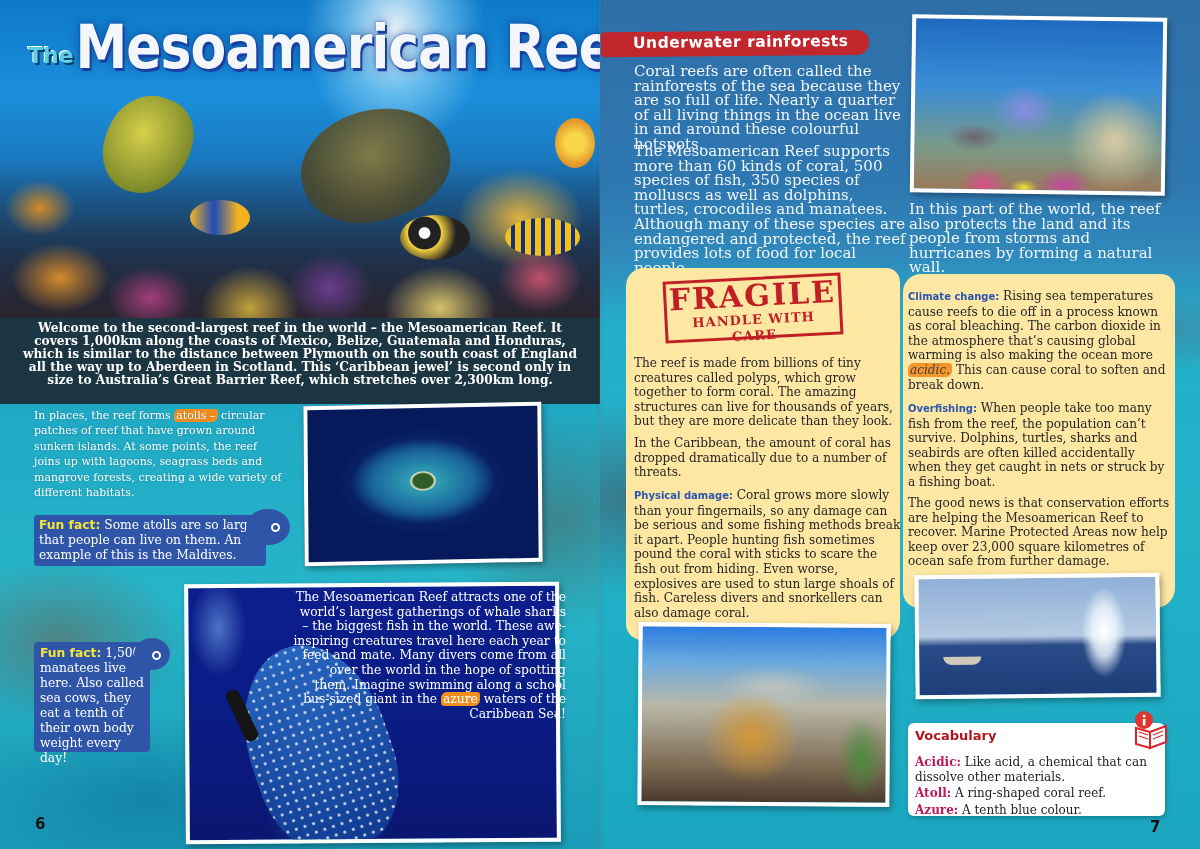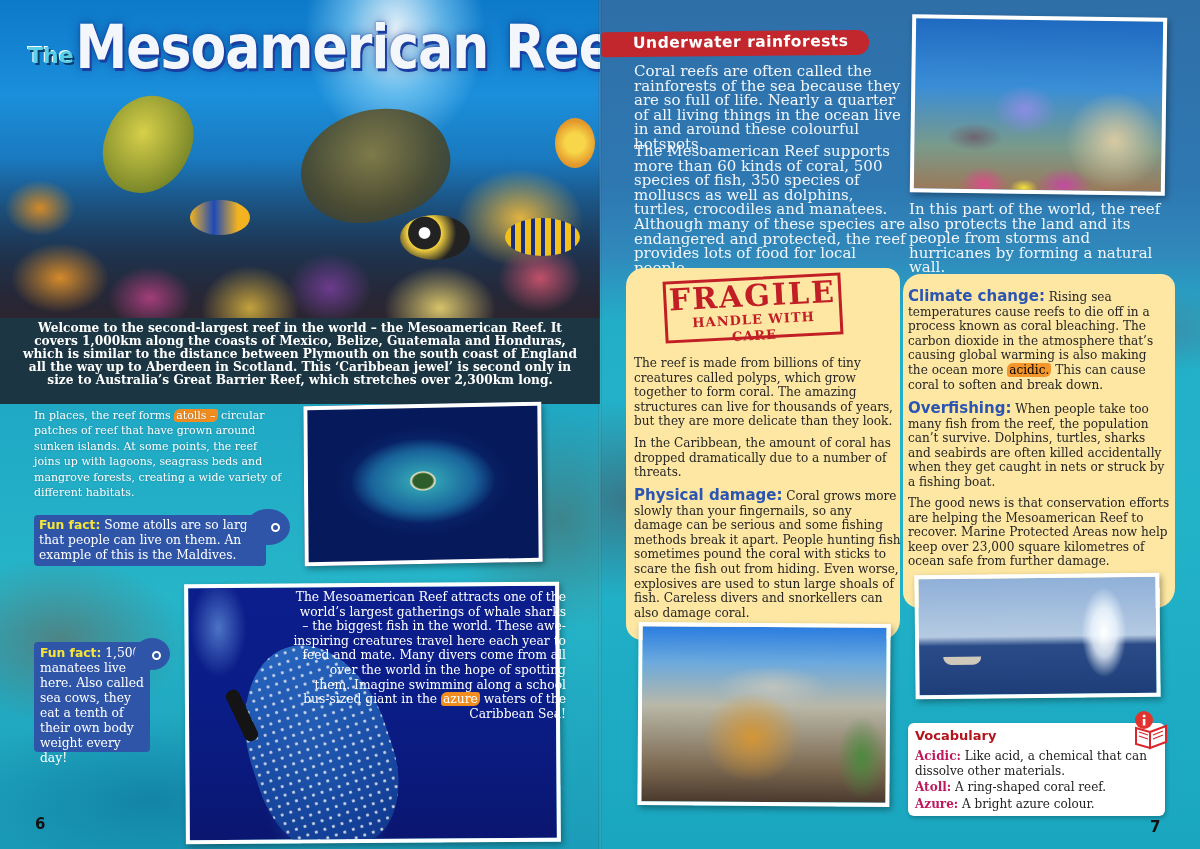--- a/index.html
+++ b/index.html
@@ -110,21 +110,21 @@
   }
 
   
   .body-text {
     position: absolute; font-size: 11px; line-height: 15.4px; color: #ffffff;
     text-shadow: 0 0 2px rgba(0,60,90,0.35);
   }
   .hl {
     background: #f18d1f; color: #fff; border-radius: 6px 3px 6px 3px; padding: 0 2px;
   }
-  .hl-dark { background: #f4962a; color: #000000; border-radius: 6px 3px 6px 3px; padding: 0 2px; }
+  .hl-dark { background: #f4962a; color: #404040; border-radius: 6px 3px 6px 3px; padding: 0 2px; font-style: italic; }
 
   .photo {
     position: absolute; border: 4px solid #fff; overflow: hidden;
     box-shadow: 2px 3px 6px rgba(0,0,0,0.35);
   }
   .atoll-photo {
     left: 304px; top: 404px; width: 238px; height: 160px;
     transform: rotate(-0.5deg) skewY(-0.6deg);
     background:
       radial-gradient(ellipse 16px 12px at 50% 48%, #2c5d2a 60%, #e9e4c4 75%, transparent 85%),
@@ -217,21 +217,21 @@
     position: absolute; background: #fde7a3; border-radius: 18px 14px 20px 16px;
     color: #2a2a2a;
   }
   .note-left { left: 626px; top: 268px; width: 274px; height: 372px; }
   .note-right { left: 903px; top: 274px; width: 272px; height: 334px; }
   .note-text {
     position: absolute; font-size: 12.1px; line-height: 14.6px; color: #262626;
   }
   .threat-label {
     font-family: "DejaVu Sans", sans-serif; font-weight: bold; color: #2a55b2;
-    font-size: 15px;
+    font-size: 10px;
   }
   .stamp {
     position: absolute; left: 664px; top: 277px; width: 178px; height: 62px;
     border: 3px solid #c21e25; transform: rotate(-3deg);
     color: #c21e25; text-align: center; font-family: "DejaVu Serif", serif; font-weight: bold;
   }
   .stamp .st1 { font-size: 30px; line-height: 32px; letter-spacing: 2px; }
   .stamp .st2 { font-size: 13px; line-height: 16px; letter-spacing: 1px; }
 
   .seaweed-photo {
@@ -255,21 +255,21 @@
     background: #cfc9bc; border-radius: 0 0 8px 8px;
   }
 
   .vocab {
     position: absolute; left: 908px; top: 723px; width: 257px; height: 93px;
     background: #fff; border-radius: 6px; padding: 5px 7px;
     box-shadow: 1px 2px 4px rgba(0,0,0,0.25);
   }
   .vocab h3 {
     font-family: "DejaVu Sans", sans-serif; font-weight: bold; font-size: 13px;
-    color: #b3141c; line-height: 15px; margin-bottom: 6px;
+    color: #b3141c; line-height: 15px; margin-bottom: 12px;
   }
   .vocab p { font-size: 12px; line-height: 14.6px; color: #222; }
   .vocab .term { color: #be185d; font-weight: bold; }
   .vocab-icon {
     position: absolute; left: 1130px; top: 710px; width: 44px; height: 40px;
   }
 
 </style>
 </head>
 <body>
@@ -357,21 +357,21 @@
   <p class="note-text" style="left:908px; top:496px; width:262px;">The good news is that conservation efforts are helping the Mesoamerican Reef to recover. Marine Protected Areas now help keep over 23,000 square kilometres of ocean safe from further damage.</p>
 
   <div class="photo explosion-photo">
     <div class="boat"></div>
   </div>
 
   <div class="vocab">
     <h3>Vocabulary</h3>
     <p><span class="term">Acidic:</span><span> Like acid, a chemical that can dissolve other materials.</span></p>
     <p style="margin-top:2px;"><span class="term">Atoll:</span><span> A ring-shaped coral reef.</span></p>
-    <p style="margin-top:2px;"><span class="term">Azure:</span><span> A bright azure colour.</span></p>
+    <p style="margin-top:2px;"><span class="term">Azure:</span><span> A tenth blue colour.</span></p>
   </div>
 
   <svg class="vocab-icon" viewBox="0 0 44 40">
     <path d="M6 18 L20 22 L20 38 L6 34 Z" fill="#fff" stroke="#d8262c" stroke-width="2"></path>
     <path d="M20 22 L36 16 L36 32 L20 38 Z" fill="#fff" stroke="#d8262c" stroke-width="2"></path>
     <path d="M9 22 L18 25 M9 26 L18 29 M23 25 L33 21 M23 29 L33 25" stroke="#d8262c" stroke-width="1.2"></path>
     <circle cx="14" cy="10" r="9" fill="#e0342f"></circle>
     <rect x="12.8" y="9" width="2.6" height="6.5" fill="#fff"></rect>
     <circle cx="14.1" cy="6" r="1.5" fill="#fff"></circle>
   </svg>

